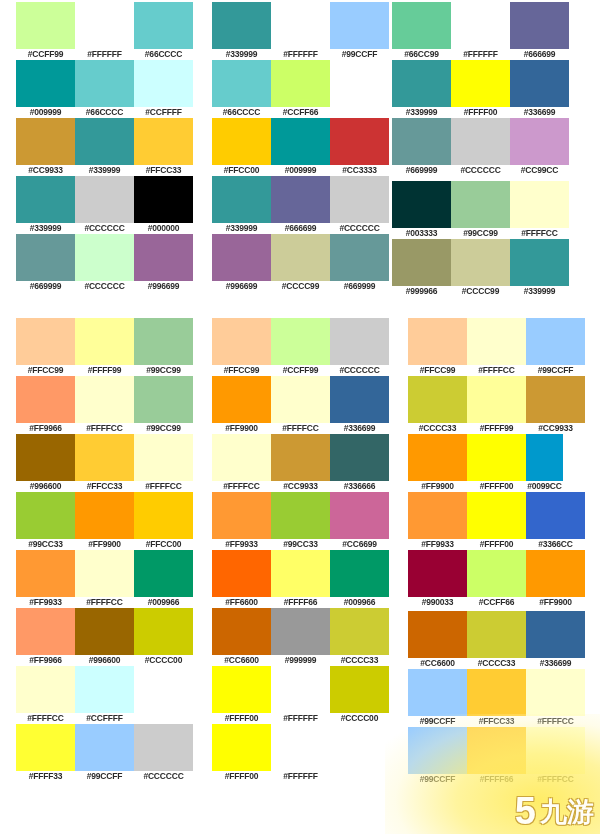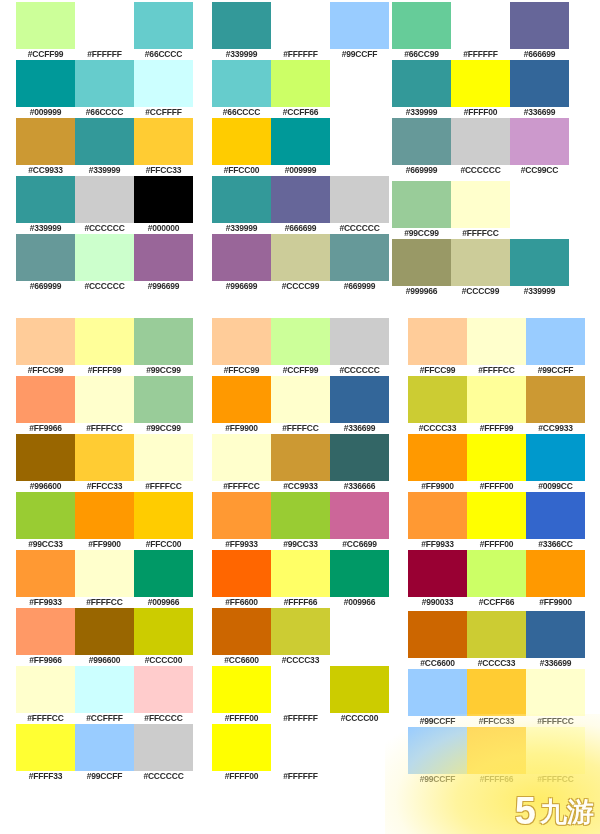--- a/index.html
+++ b/index.html
@@ -214,20 +214,24 @@
       </div>
       <div class="swatch-row">
         <div class="cell" style="width: 59px;">
           <div class="chip" title="#FFCC00" style="height: 47px; background: rgb(255, 204, 0);"></div>
           <div class="chip-label" style="height: 11px;">#FFCC00</div>
         </div>
         <div class="cell" style="width: 59px;">
           <div class="chip" title="#009999" style="height: 47px; background: rgb(0, 153, 153);"></div>
           <div class="chip-label" style="height: 11px;">#009999</div>
         </div>
+        <div class="cell" style="width: 59px;">
+          <div class="chip" title="#CC3333" style="height: 47px; background: rgb(204, 51, 51);"></div>
+          <div class="chip-label" style="height: 11px;">#CC3333</div>
+        </div>
       </div>
       <div class="swatch-row">
         <div class="cell" style="width: 59px;">
           <div class="chip" title="#339999" style="height: 47px; background: rgb(51, 153, 153);"></div>
           <div class="chip-label" style="height: 11px;">#339999</div>
         </div>
         <div class="cell" style="width: 59px;">
           <div class="chip" title="#666699" style="height: 47px; background: rgb(102, 102, 153);"></div>
           <div class="chip-label" style="height: 11px;">#666699</div>
         </div>
@@ -289,20 +293,24 @@
           <div class="chip" title="#CCCCCC" style="height: 47px; background: rgb(204, 204, 204);"></div>
           <div class="chip-label" style="height: 11px;">#CCCCCC</div>
         </div>
         <div class="cell" style="width: 59px;">
           <div class="chip" title="#CC99CC" style="height: 47px; background: rgb(204, 153, 204);"></div>
           <div class="chip-label" style="height: 16px; text-align: center;">#CC99CC</div>
         </div>
       </div>
       <div class="swatch-row">
         <div class="cell" style="width: 59px;">
+          <div class="chip" title="#003333" style="height: 47px; background: rgb(0, 51, 51);"></div>
+          <div class="chip-label" style="height: 11px;">#003333</div>
+        </div>
+        <div class="cell" style="width: 59px;">
           <div class="chip" title="#99CC99" style="height: 47px; background: rgb(153, 204, 153);"></div>
           <div class="chip-label" style="height: 11px;">#99CC99</div>
         </div>
         <div class="cell" style="width: 59px;">
           <div class="chip" title="#FFFFCC" style="height: 47px; background: rgb(255, 255, 204);"></div>
           <div class="chip-label" style="height: 11px;">#FFFFCC</div>
         </div>
       </div>
       <div class="swatch-row">
         <div class="cell" style="width: 59px;">
@@ -406,24 +414,20 @@
       </div>
       <div class="swatch-row">
         <div class="cell" style="width: 59px;">
           <div class="chip" title="#FFFFCC" style="height: 47px; background: rgb(255, 255, 204);"></div>
           <div class="chip-label" style="height: 11px;">#FFFFCC</div>
         </div>
         <div class="cell" style="width: 59px;">
           <div class="chip" title="#CCFFFF" style="height: 47px; background: rgb(204, 255, 255);"></div>
           <div class="chip-label" style="height: 11px;">#CCFFFF</div>
         </div>
-        <div class="cell" style="width: 59px;">
-          <div class="chip" title="#FFCCCC" style="height: 47px; background: rgb(255, 204, 204);"></div>
-          <div class="chip-label" style="height: 11px;">#FFCCCC</div>
-        </div>
       </div>
       <div class="swatch-row">
         <div class="cell" style="width: 59px;">
           <div class="chip" title="#FFFF33" style="height: 47px; background: rgb(255, 255, 51);"></div>
           <div class="chip-label" style="height: 11px;">#FFFF33</div>
         </div>
         <div class="cell" style="width: 59px;">
           <div class="chip" title="#99CCFF" style="height: 47px; background: rgb(153, 204, 255);"></div>
           <div class="chip-label" style="height: 11px;">#99CCFF</div>
         </div>
@@ -503,20 +507,24 @@
           <div class="chip" title="#009966" style="height: 47px; background: rgb(0, 153, 102);"></div>
           <div class="chip-label" style="height: 11px;">#009966</div>
         </div>
       </div>
       <div class="swatch-row">
         <div class="cell" style="width: 59px;">
           <div class="chip" title="#CC6600" style="height: 47px; background: rgb(204, 102, 0);"></div>
           <div class="chip-label" style="height: 11px;">#CC6600</div>
         </div>
         <div class="cell" style="width: 59px;">
+          <div class="chip" title="#999999" style="height: 47px; background: rgb(153, 153, 153);"></div>
+          <div class="chip-label" style="height: 11px;">#999999</div>
+        </div>
+        <div class="cell" style="width: 59px;">
           <div class="chip" title="#CCCC33" style="height: 47px; background: rgb(204, 204, 51);"></div>
           <div class="chip-label" style="height: 11px;">#CCCC33</div>
         </div>
       </div>
       <div class="swatch-row">
         <div class="cell" style="width: 59px;">
           <div class="chip" title="#FFFF00" style="height: 47px; background: rgb(255, 255, 0);"></div>
           <div class="chip-label" style="height: 11px;">#FFFF00</div>
         </div>
         <div class="cell" style="width: 59px;">
@@ -570,21 +578,21 @@
       </div>
       <div class="swatch-row">
         <div class="cell" style="width: 59px;">
           <div class="chip" title="#FF9900" style="height: 47px; background: rgb(255, 153, 0);"></div>
           <div class="chip-label" style="height: 11px;">#FF9900</div>
         </div>
         <div class="cell" style="width: 59px;">
           <div class="chip" title="#FFFF00" style="height: 47px; background: rgb(255, 255, 0);"></div>
           <div class="chip-label" style="height: 11px;">#FFFF00</div>
         </div>
-        <div class="cell" style="width: 59px;">
+        <div class="cell" style="width: 37px;">
           <div class="chip" title="#0099CC" style="height: 47px; background: rgb(0, 153, 204);"></div>
           <div class="chip-label" style="height: 11px;">#0099CC</div>
         </div>
       </div>
       <div class="swatch-row">
         <div class="cell" style="width: 59px;">
           <div class="chip" title="#FF9933" style="height: 47px; background: rgb(255, 153, 51);"></div>
           <div class="chip-label" style="height: 11px;">#FF9933</div>
         </div>
         <div class="cell" style="width: 59px;">

